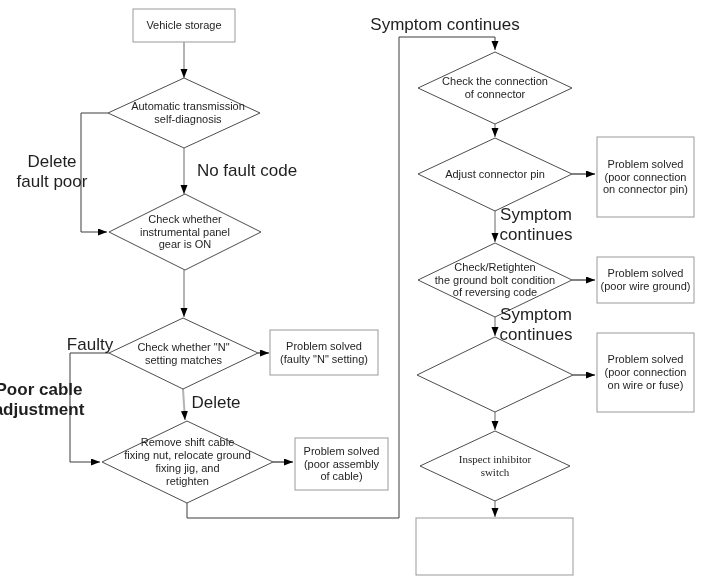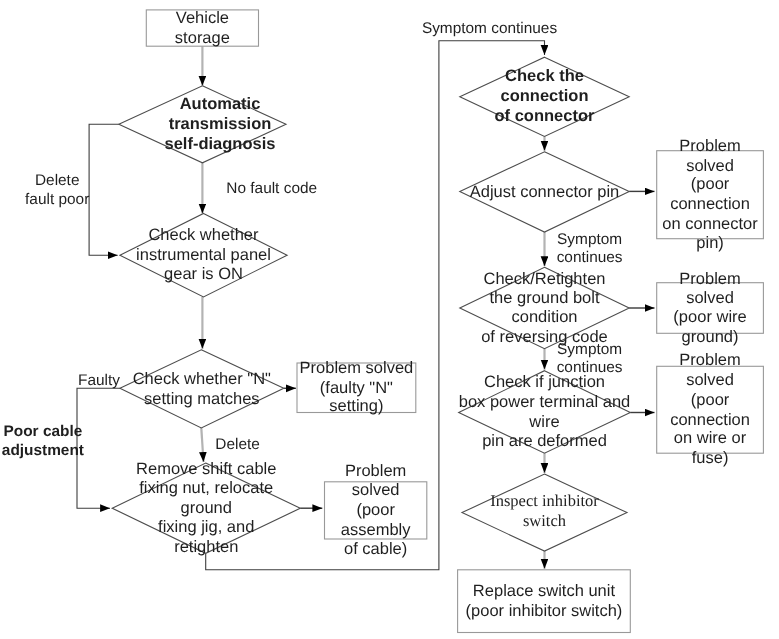--- a/index.html
+++ b/index.html
@@ -13,30 +13,30 @@
     overflow: hidden;
   }
   svg.layer { position: absolute; left: 0; top: 0; width: 708px; height: 581px; }
   .node-label {
     position: absolute;
     display: flex;
     align-items: center;
     justify-content: center;
     text-align: center;
     white-space: pre-line;
-    font-size: 15px;
+    font-size: 11px;
     line-height: 1.18;
     color: #1f1f1f;
   }
   .edge-label {
     position: absolute;
     transform: translate(-50%, -50%);
     text-align: center;
     white-space: pre-line;
-    font-size: 14px;
+    font-size: 17px;
     line-height: 1.18;
     color: #1f1f1f;
   }
 </style>
 </head>
 <body>
 
 <div class="canvas">
 
   <svg class="layer" viewBox="0 0 708 581" xmlns="http://www.w3.org/2000/svg">
@@ -89,57 +89,52 @@
       <polygon points="187,421 273,462 187,503 102,462"></polygon>
       <polygon points="495,52 572,88 495,124 418,88"></polygon>
       <polygon points="495,138 572,174 495,211 418,174"></polygon>
       <polygon points="495,243 572,280 495,317 418,280"></polygon>
       <polygon points="495,337 573,375 495,412 417,375"></polygon>
       <polygon points="495,431 570,466 495,501 420,466"></polygon>
     </g>
   </svg>
 
   <div class="node-label" style="left:133px; top:9px;   width:102px; height:33px;">Vehicle storage</div>
-  <div class="node-label" style="left:124px; top:78px;  width:152px; height:70px;font-weight:bold;">Automatic transmission
+  <div class="node-label" style="left:112px; top:78px;  width:152px; height:70px;">Automatic transmission
 self-diagnosis</div>
   <div class="node-label" style="left:109px; top:194px; width:152px; height:76px;">Check whether
 instrumental panel
 gear is ON</div>
   <div class="node-label" style="left:109px; top:318px; width:149px; height:71px;">Check whether "N"
 setting matches</div>
   <div class="node-label" style="left:270px; top:330px; width:108px; height:45px;">Problem solved
 (faulty "N" setting)</div>
   <div class="node-label" style="left:102px; top:421px; width:171px; height:82px;">Remove shift cable
 fixing nut, relocate ground
 fixing jig, and
 retighten</div>
   <div class="node-label" style="left:295px; top:438px; width:93px;  height:52px;">Problem solved
 (poor assembly
 of cable)</div>
-  <div class="node-label" style="left:418px; top:52px;  width:154px; height:72px;font-weight:bold;">Check the connection
+  <div class="node-label" style="left:418px; top:52px;  width:154px; height:72px;">Check the connection
 of connector</div>
   <div class="node-label" style="left:418px; top:138px; width:154px; height:73px;">Adjust connector pin</div>
   <div class="node-label" style="left:597px; top:137px; width:97px;  height:80px;">Problem solved
 (poor connection
 on connector pin)</div>
   <div class="node-label" style="left:413px; top:243px; width:164px; height:74px;">Check/Retighten
 the ground bolt condition
 of reversing code</div>
   <div class="node-label" style="left:597px; top:257px; width:97px;  height:46px;">Problem solved
 (poor wire ground)</div>
-  <div class="node-label" style="left:413px; top:337px; width:164px; height:75px;">Check if junction
-box power terminal and wire
-pin are deformed</div>
   <div class="node-label" style="left:597px; top:333px; width:97px;  height:79px;">Problem solved
 (poor connection
 on wire or fuse)</div>
   <div class="node-label" style="left:420px; top:431px; width:150px; height:70px;font-family:Liberation Serif, serif;">Inspect inhibitor
 switch</div>
-  <div class="node-label" style="left:416px; top:518px; width:157px; height:57px;">Replace switch unit
-(poor inhibitor switch)</div>
 
   <div class="edge-label" style="left:52px;  top:172px;">Delete
 fault poor</div>
   <div class="edge-label" style="left:227px; top:171px;padding-left:40px;">No fault code</div>
   <div class="edge-label" style="left:90px;  top:345px;text-align:center;">Faulty</div>
   <div class="edge-label" style="left:216px; top:403px;">Delete</div>
   <div class="edge-label" style="left:39px;  top:400px;font-weight:bold;">Poor cable
 adjustment</div>
   <div class="edge-label" style="left:445px; top:25px;">Symptom continues</div>
   <div class="edge-label" style="left:536px; top:225px;">Symptom

